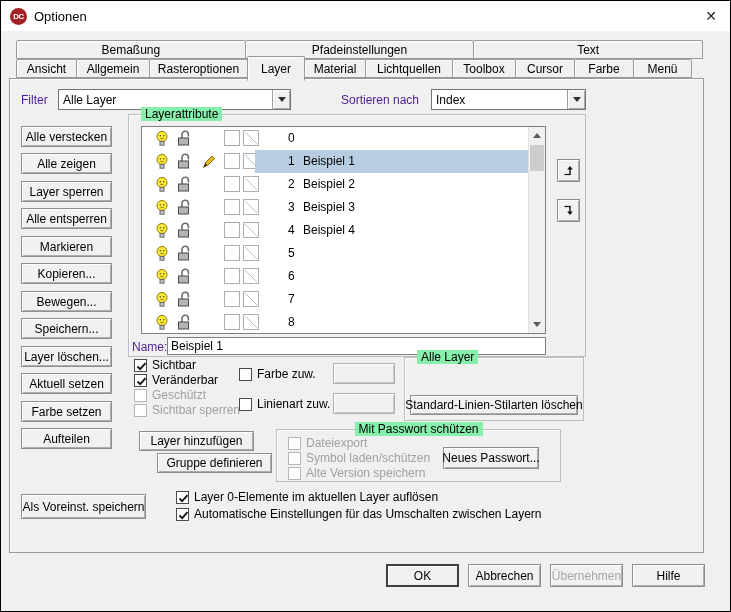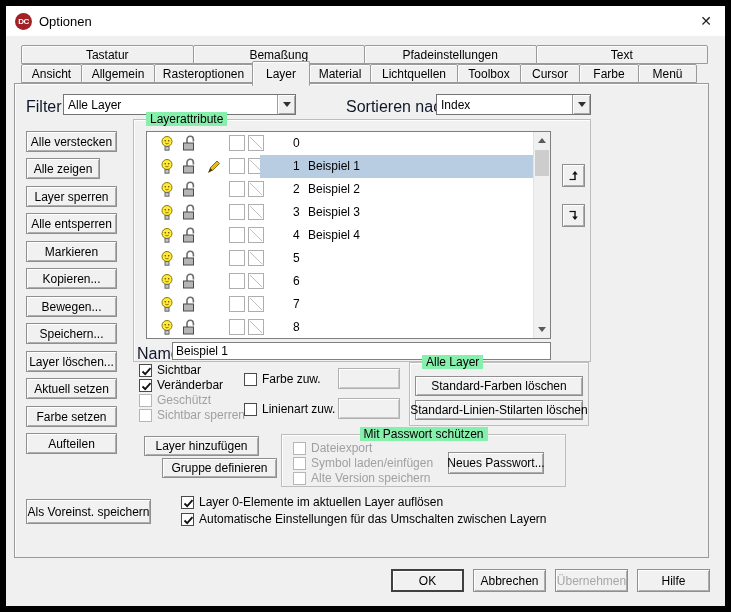--- a/index.html
+++ b/index.html
@@ -1,17 +1,17 @@
 <!DOCTYPE html>
 <html><head>
 <meta charset="utf-8">
 <style>
   html,body{margin:0;padding:0;background:#d8d8d8;}
   *{box-sizing:border-box;font-family:"Liberation Sans",sans-serif;}
-  .window{position:relative;width:731px;height:612px;background:#f0f0f0;border:6px solid #000000;overflow:hidden;}
+  .window{position:relative;width:731px;height:612px;background:#f0f0f0;border:1px solid #000000;overflow:hidden;}
 
   
   .titlebar{position:absolute;left:0;top:0;width:100%;height:30px;background:#ffffff;display:flex;align-items:center;}
   .applogo{width:17px;height:17px;border-radius:50%;background:#a32026;color:#fff;font-size:8px;font-weight:bold;
            display:flex;align-items:center;justify-content:center;margin-left:9px;letter-spacing:-0.5px;}
   .wtitle{font-size:13px;color:#000;margin-left:7px;}
   .closebtn{position:absolute;right:6px;top:3px;width:26px;height:24px;display:flex;align-items:center;justify-content:center;
             font-size:14px;color:#222;cursor:default;}
 
   
@@ -21,21 +21,21 @@
        box-shadow:inset 1px 1px 0 #fdfdfd;}
   .row1{left:15px;top:39px;width:686px;height:19px;}
   .row1 .tab{flex:1;}
   .row2{left:15px;top:58px;height:19px;}
   .tab.active{position:relative;top:-3px;height:25px;z-index:6;background:#f0f0f0;border-bottom:1px solid #f0f0f0;}
 
   
   .panel{position:absolute;left:8px;top:77px;width:695px;height:475px;border:1px solid #9a9a9a;
          box-shadow:inset 1px 1px 0 #fdfdfd;background:#f0f0f0;}
 
-  .lbl{position:absolute;font-size:16px;color:#0f172a;white-space:nowrap;text-align:center;}
+  .lbl{position:absolute;font-size:12px;color:#4c1d95;white-space:nowrap;text-align:center;}
 
   
   .combo{position:absolute;height:21px;background:#fff;border:1px solid #747474;}
   .combo .val{position:absolute;left:4px;top:3px;font-size:12px;white-space:nowrap;}
   .combo .drop{position:absolute;right:0;top:0;bottom:0;width:18px;background:#f0f0f0;
                box-shadow:inset 1px 1px 0 #fff,inset -1px -1px 0 #a8a8a8;border-left:1px solid #9d9d9d;
                display:flex;align-items:center;justify-content:center;}
   .arr-dn{width:0;height:0;border-left:4px solid transparent;border-right:4px solid transparent;border-top:5px solid #303030;}
 
   
@@ -93,21 +93,20 @@
 
 <div class="window">
 
   <div class="titlebar">
     <div class="applogo">DC</div>
     <div class="wtitle">Optionen</div>
     <div class="closebtn">✕</div>
   </div>
 
   <div class="tabrow row1">
-    <div class="tab">Tastatur</div>
     <div class="tab">Bemaßung</div>
     <div class="tab">Pfadeinstellungen</div>
     <div class="tab">Text</div>
   </div>
   <div class="tabrow row2">
     <div class="tab" style="width:61px">Ansicht</div>
     <div class="tab" style="width:74px">Allgemein</div>
     <div class="tab" style="width:99px">Rasteroptionen</div>
     <div class="tab active" style="width:58px">Layer</div>
     <div class="tab" style="width:62px">Material</div>
@@ -129,21 +128,21 @@
   </div>
   <div class="lbl" style="left:340px;top:92px">Sortieren nach</div>
   <div class="combo" style="left:430px;top:88px;width:155px">
     <span class="val">Index</span>
     <span class="drop">
         <span class="arr-dn"></span>
       </span>
   </div>
 
   <div class="btn" style="left:20px;top:125px;width:91px;height:21px">Alle verstecken</div>
-  <div class="btn" style="left:20px;top:152px;width:74px;height:21px">Alle zeigen</div>
+  <div class="btn" style="left:20px;top:152px;width:91px;height:21px">Alle zeigen</div>
   <div class="btn" style="left:20px;top:180px;width:91px;height:21px">Layer sperren</div>
   <div class="btn" style="left:20px;top:207px;width:91px;height:21px">Alle entsperren</div>
   <div class="btn" style="left:20px;top:235px;width:91px;height:21px">Markieren</div>
   <div class="btn" style="left:20px;top:262px;width:91px;height:21px">Kopieren...</div>
   <div class="btn" style="left:20px;top:290px;width:91px;height:21px">Bewegen...</div>
   <div class="btn" style="left:20px;top:317px;width:91px;height:21px">Speichern...</div>
   <div class="btn" style="left:20px;top:345px;width:91px;height:21px">Layer löschen...</div>
   <div class="btn" style="left:20px;top:372px;width:91px;height:21px">Aktuell setzen</div>
   <div class="btn" style="left:20px;top:400px;width:91px;height:21px">Farbe setzen</div>
   <div class="btn" style="left:20px;top:427px;width:91px;height:21px">Aufteilen</div>
@@ -393,36 +392,35 @@
   <div class="btn flat-swatch-btn" style="left:332px;top:362px;width:62px;height:21px"></div>
   <label class="cb" style="left:238px;top:396px">
     <span class="box"></span>
     <span class="clbl">Linienart zuw.</span>
   </label>
   <div class="btn flat-swatch-btn" style="left:332px;top:392px;width:62px;height:21px"></div>
 
   <div class="group" style="left:403px;top:356px;width:180px;height:64px">
     <span class="gtitle">Alle Layer</span>
   </div>
-  <div class="btn" style="left:409px;top:370px;width:168px;height:20px">Standard-Farben löschen</div>
   <div class="btn" style="left:409px;top:394px;width:168px;height:20px">Standard-Linien-Stilarten löschen</div>
 
   <div class="btn" style="left:138px;top:430px;width:115px;height:20px">Layer hinzufügen</div>
   <div class="btn" style="left:156px;top:452px;width:115px;height:20px">Gruppe definieren</div>
 
   <div class="group" style="left:275px;top:428px;width:285px;height:53px">
     <span class="gtitle centered">Mit Passwort schützen</span>
   </div>
   <label class="cb disabled" style="left:287px;top:435px">
     <span class="box"></span>
     <span class="clbl">Dateiexport</span>
   </label>
   <label class="cb disabled" style="left:287px;top:450px">
     <span class="box"></span>
-    <span class="clbl">Symbol laden/einfügen</span>
+    <span class="clbl">Symbol laden/schützen</span>
   </label>
   <label class="cb disabled" style="left:287px;top:465px">
     <span class="box"></span>
     <span class="clbl">Alte Version speichern</span>
   </label>
   <div class="btn" style="left:442px;top:446px;width:96px;height:22px">Neues Passwort...</div>
 
   <div class="btn" style="left:20px;top:493px;width:125px;height:25px">Als Voreinst. speichern</div>
   <label class="cb" style="left:175px;top:489px">
     <span class="box">

